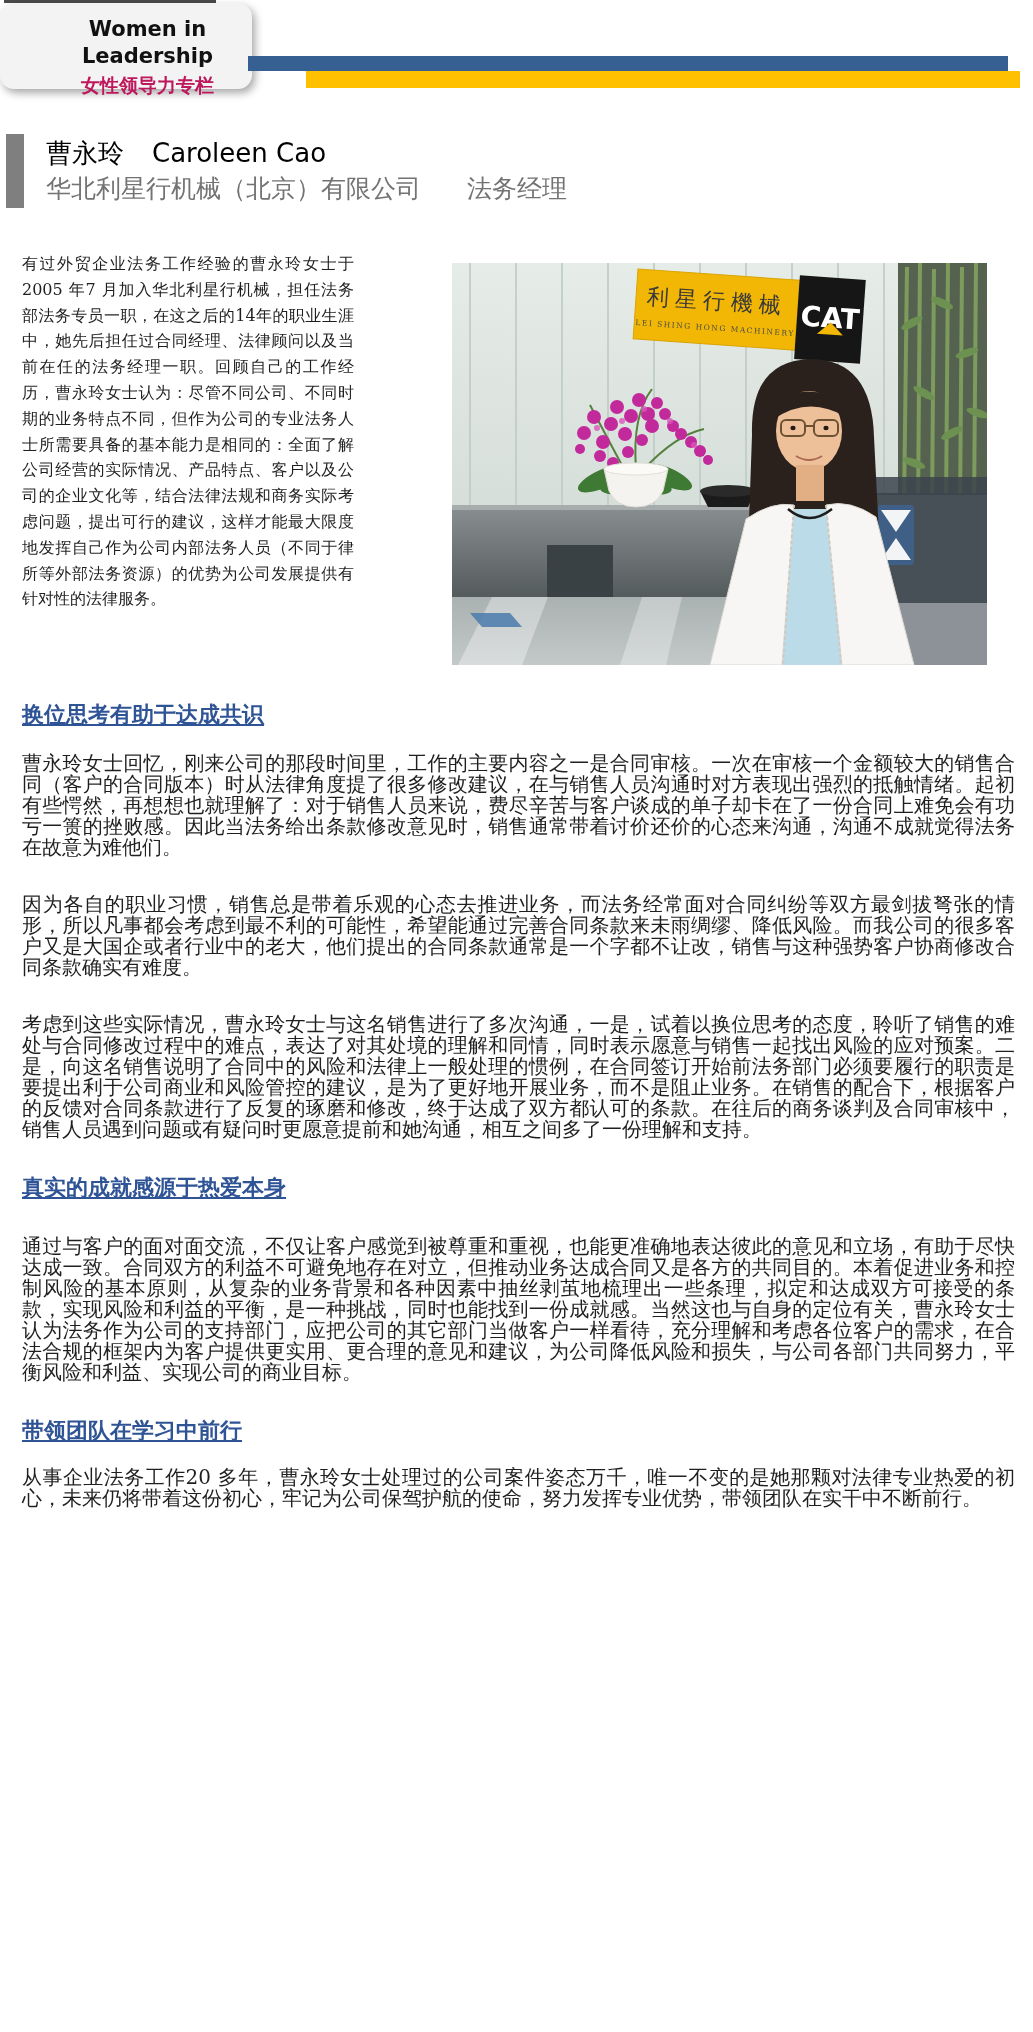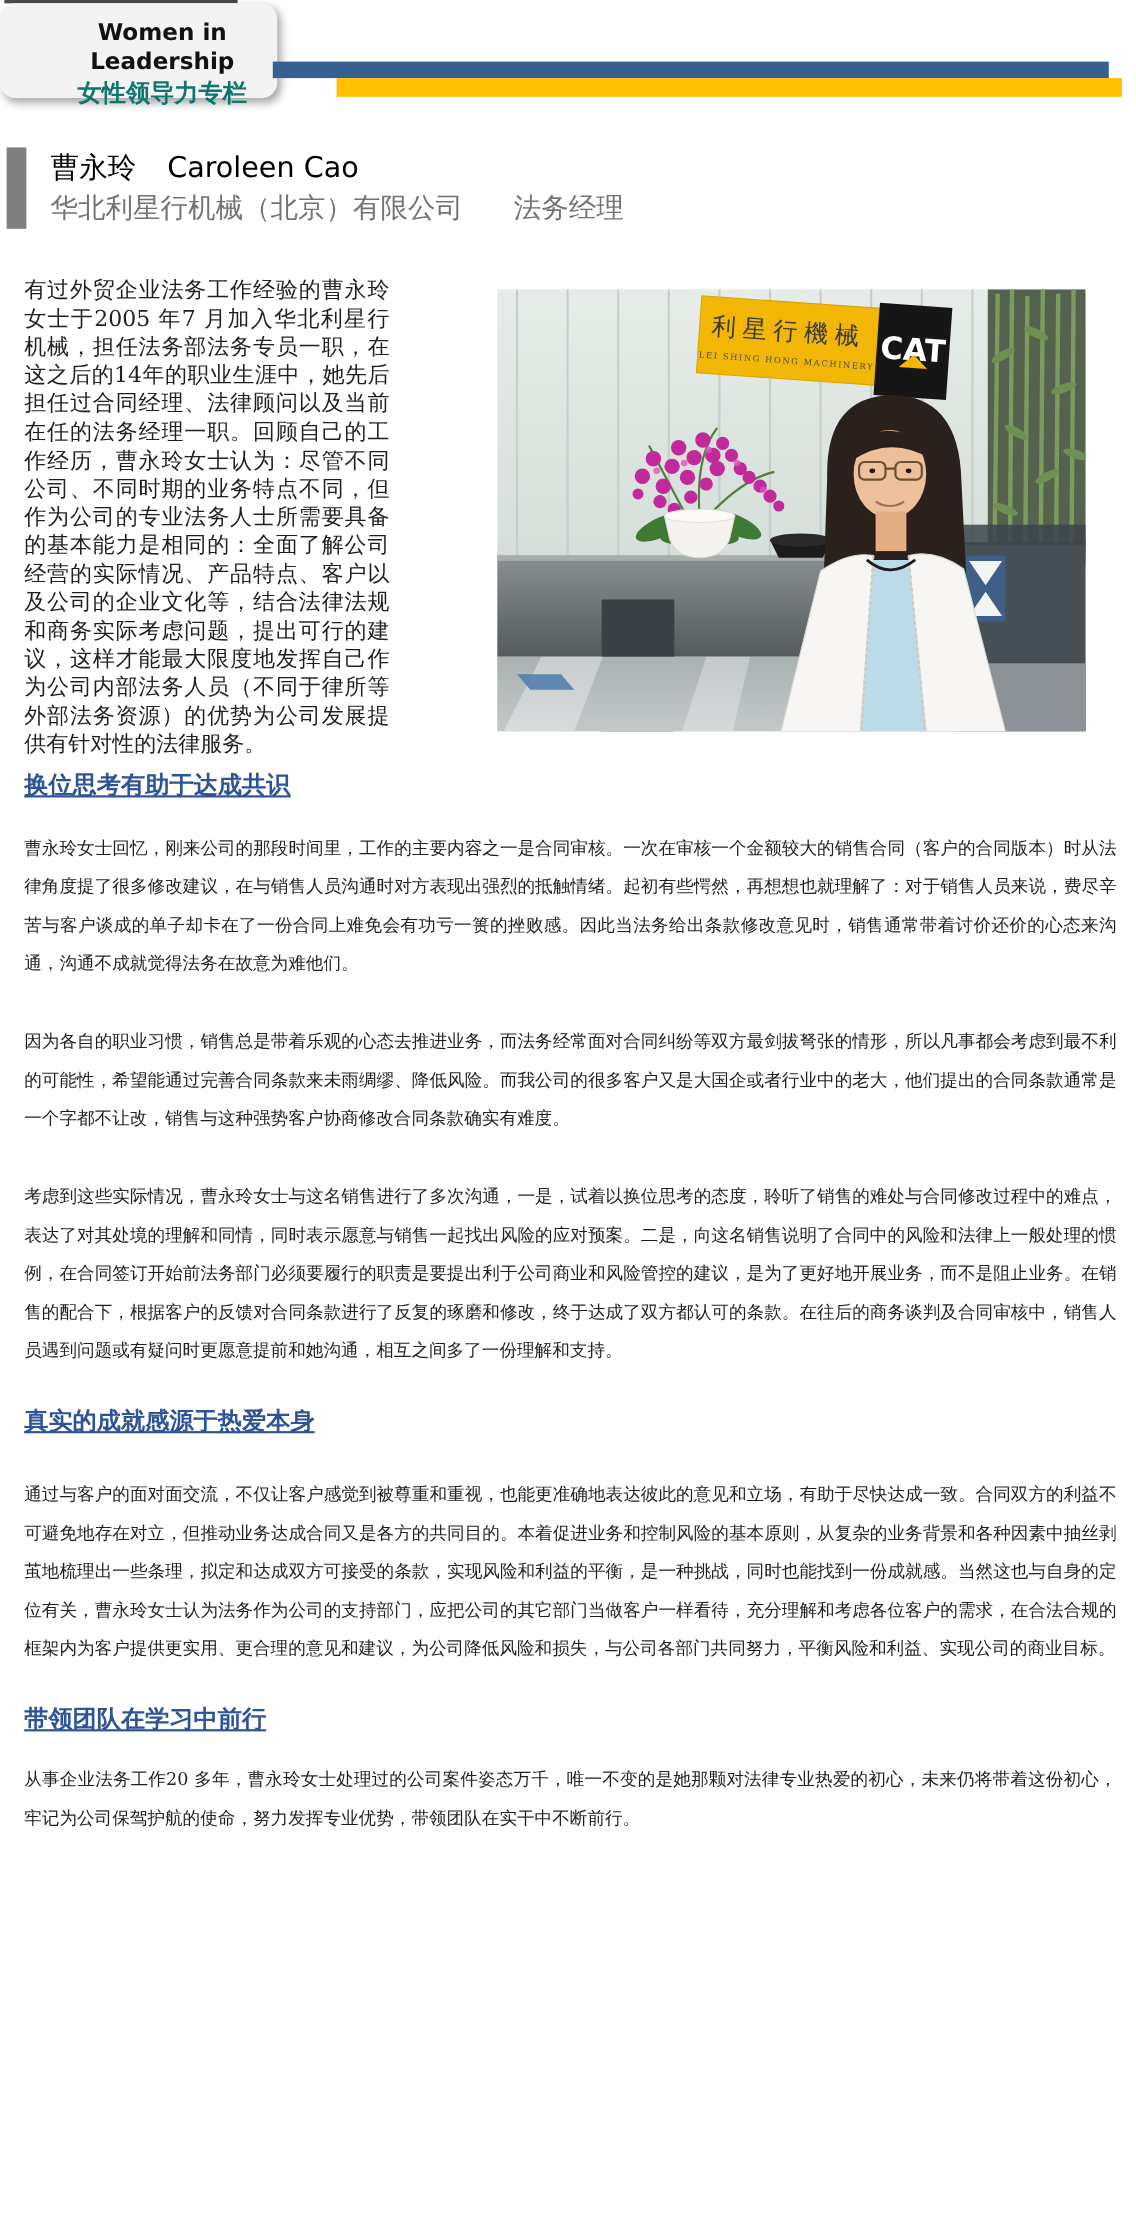--- a/index.html
+++ b/index.html
@@ -6,40 +6,40 @@
   .page{position:relative;width:1033px;height:2032px;background:#ffffff;overflow:hidden;
         font-family:"DejaVu Serif","Liberation Serif",serif;color:#1f1f1f;}
 
   
   .top-rule{position:absolute;left:4px;top:0;width:212px;height:3px;background:#4a4a4a;}
   .badge{position:absolute;left:0;top:3px;width:252px;height:86px;background:#f3f3f3;
          border-radius:14px;box-shadow:3px 4px 8px rgba(0,0,0,.35);
          text-align:center;padding-top:13px;box-sizing:border-box;padding-left:43px;}
   .badge-en{font-family:"DejaVu Sans","Liberation Sans",sans-serif;font-weight:bold;
             font-size:21px;line-height:27px;color:#111;}
-  .badge-cn{font-size:22px;font-weight:bold;line-height:30px;color:#0f766e;}
+  .badge-cn{font-size:19px;font-weight:bold;line-height:30px;color:#be185d;}
   .bar-blue{position:absolute;left:248px;top:56px;width:760px;height:15px;background:#376092;}
   .bar-yellow{position:absolute;left:306px;top:71px;width:714px;height:17px;background:#FFC000;}
 
   
   .gray-bar{position:absolute;left:6px;top:134px;width:18px;height:74px;background:#7f7f7f;}
   .pname{position:absolute;left:46px;top:136px;font-size:26px;line-height:34px;color:#000;}
   .pname .en{font-family:"DejaVu Sans","Liberation Sans",sans-serif;font-weight:normal;margin-left:28px;}
   .ptitle{position:absolute;left:46px;top:172px;font-size:25px;line-height:34px;color:#737373;}
   .ptitle .role{margin-left:46px;}
 
   
-  .intro{position:absolute;left:22px;top:251px;width:332px;font-size:20px;line-height:25.8px;
+  .intro{position:absolute;left:22px;top:251px;width:332px;font-size:16px;line-height:25.8px;
          text-align:justify;}
   .photo{position:absolute;left:452px;top:263px;width:535px;height:402px;}
 
   
   .article{position:absolute;left:22px;top:667px;width:993px;}
   .article h2{margin:34px 0 0;font-size:22px;line-height:26px;color:#2F5496;font-weight:bold;text-decoration:underline;}
-  .article p{margin:36px 0 0;font-size:16px;line-height:35px;text-align:justify;}
+  .article p{margin:36px 0 0;font-size:20px;line-height:21px;text-align:justify;}
   .article p.first{margin-top:26px;}
   .article p.last{margin-top:24px;}
 </style>
 </head>
 <body>
 
 <div class="page">
 
   <div class="top-rule"></div>
   <div class="badge">

